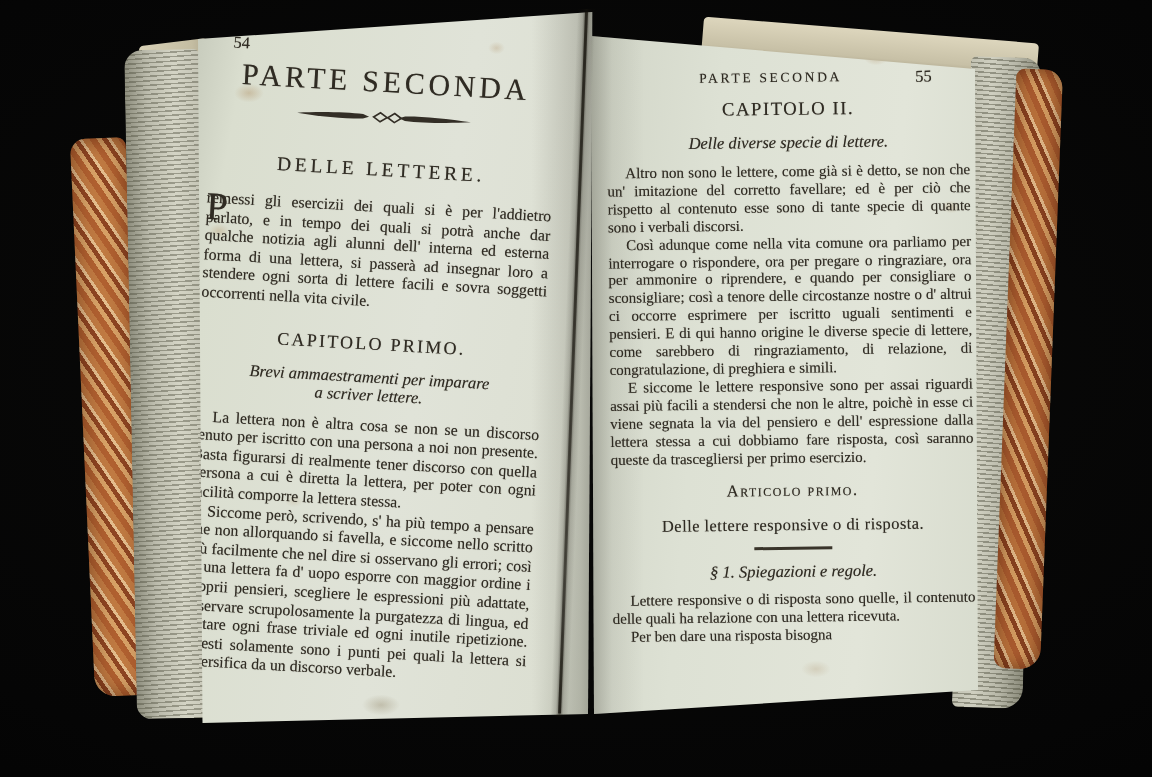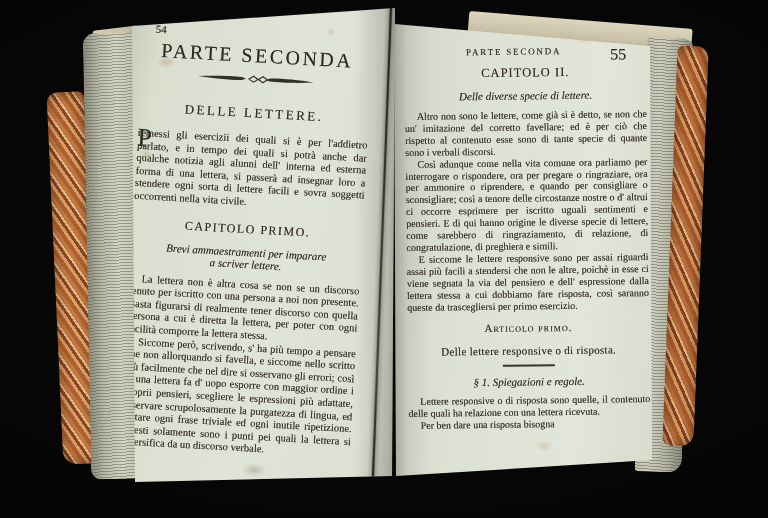--- a/index.html
+++ b/index.html
@@ -103,21 +103,21 @@
   .body-par{font-size:10.5px;line-height:12.6px;text-align:justify;margin:0;}
   .content-left .first-par{margin-top:12px;}
   .indent{text-indent:12px;}
   .dropcap{float:left;font-size:26px;line-height:22px;padding-right:2px;}
   .chapter-heading-left{font-size:12px;letter-spacing:1.5px;text-align:center;margin-top:13px;white-space:nowrap;}
   .chapter-subtitle{font-size:11px;font-style:italic;text-align:center;margin-top:9px;line-height:12.5px;white-space:pre-line;}
   .content-left .par-2{margin-top:8px;}
 
   .header-row{position:relative;height:12px;}
   .running-header{position:absolute;left:62px;top:0;font-size:9px;letter-spacing:1.8px;white-space:nowrap;}
-  .folio-right{position:absolute;left:206px;top:0;font-size:16px;}
+  .folio-right{position:absolute;left:206px;top:0;font-size:11px;}
   .chapter-heading-right{font-size:12.5px;letter-spacing:1px;text-align:center;margin-top:7px;white-space:nowrap;}
   .chapter-subtitle-right{font-size:11px;font-style:italic;text-align:center;margin-top:9px;}
   .content-right .body-par{font-size:10px;line-height:11.9px;}
   .content-right .first-par{margin-top:8px;}
   .article-heading{font-size:11px;font-variant:small-caps;letter-spacing:1px;text-align:center;margin-top:10px;}
   .article-subtitle{font-size:11px;text-align:center;margin-top:11px;letter-spacing:.3px;}
   .short-rule{display:block;position:static;width:52px;height:1.5px;background:#39342a;margin:8px auto 0 auto;}
   .section-label{font-size:11px;font-style:italic;text-align:center;margin-top:9px;}
   .content-right .par-4{margin-top:7px;}
   .last-line{font-size:10px;line-height:11.9px;text-indent:12px;margin:0;}

